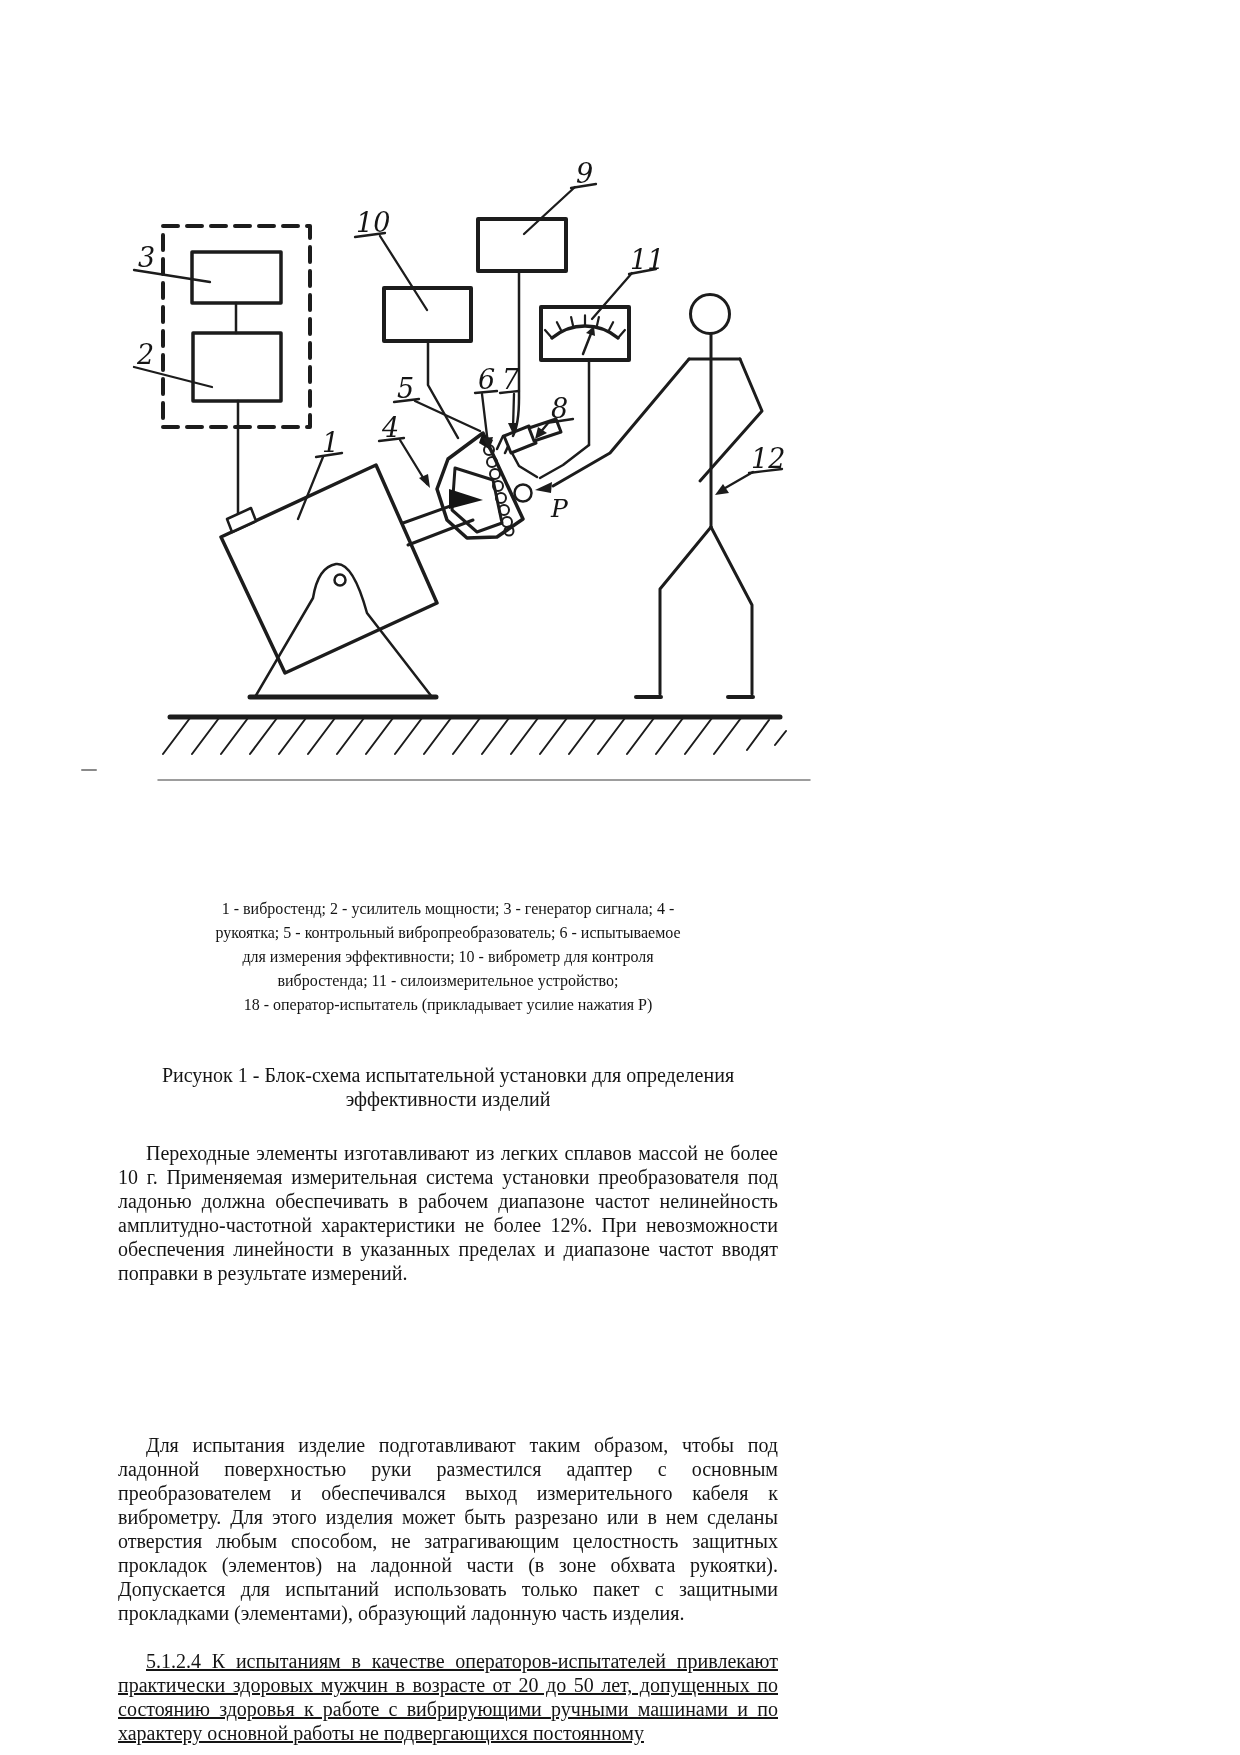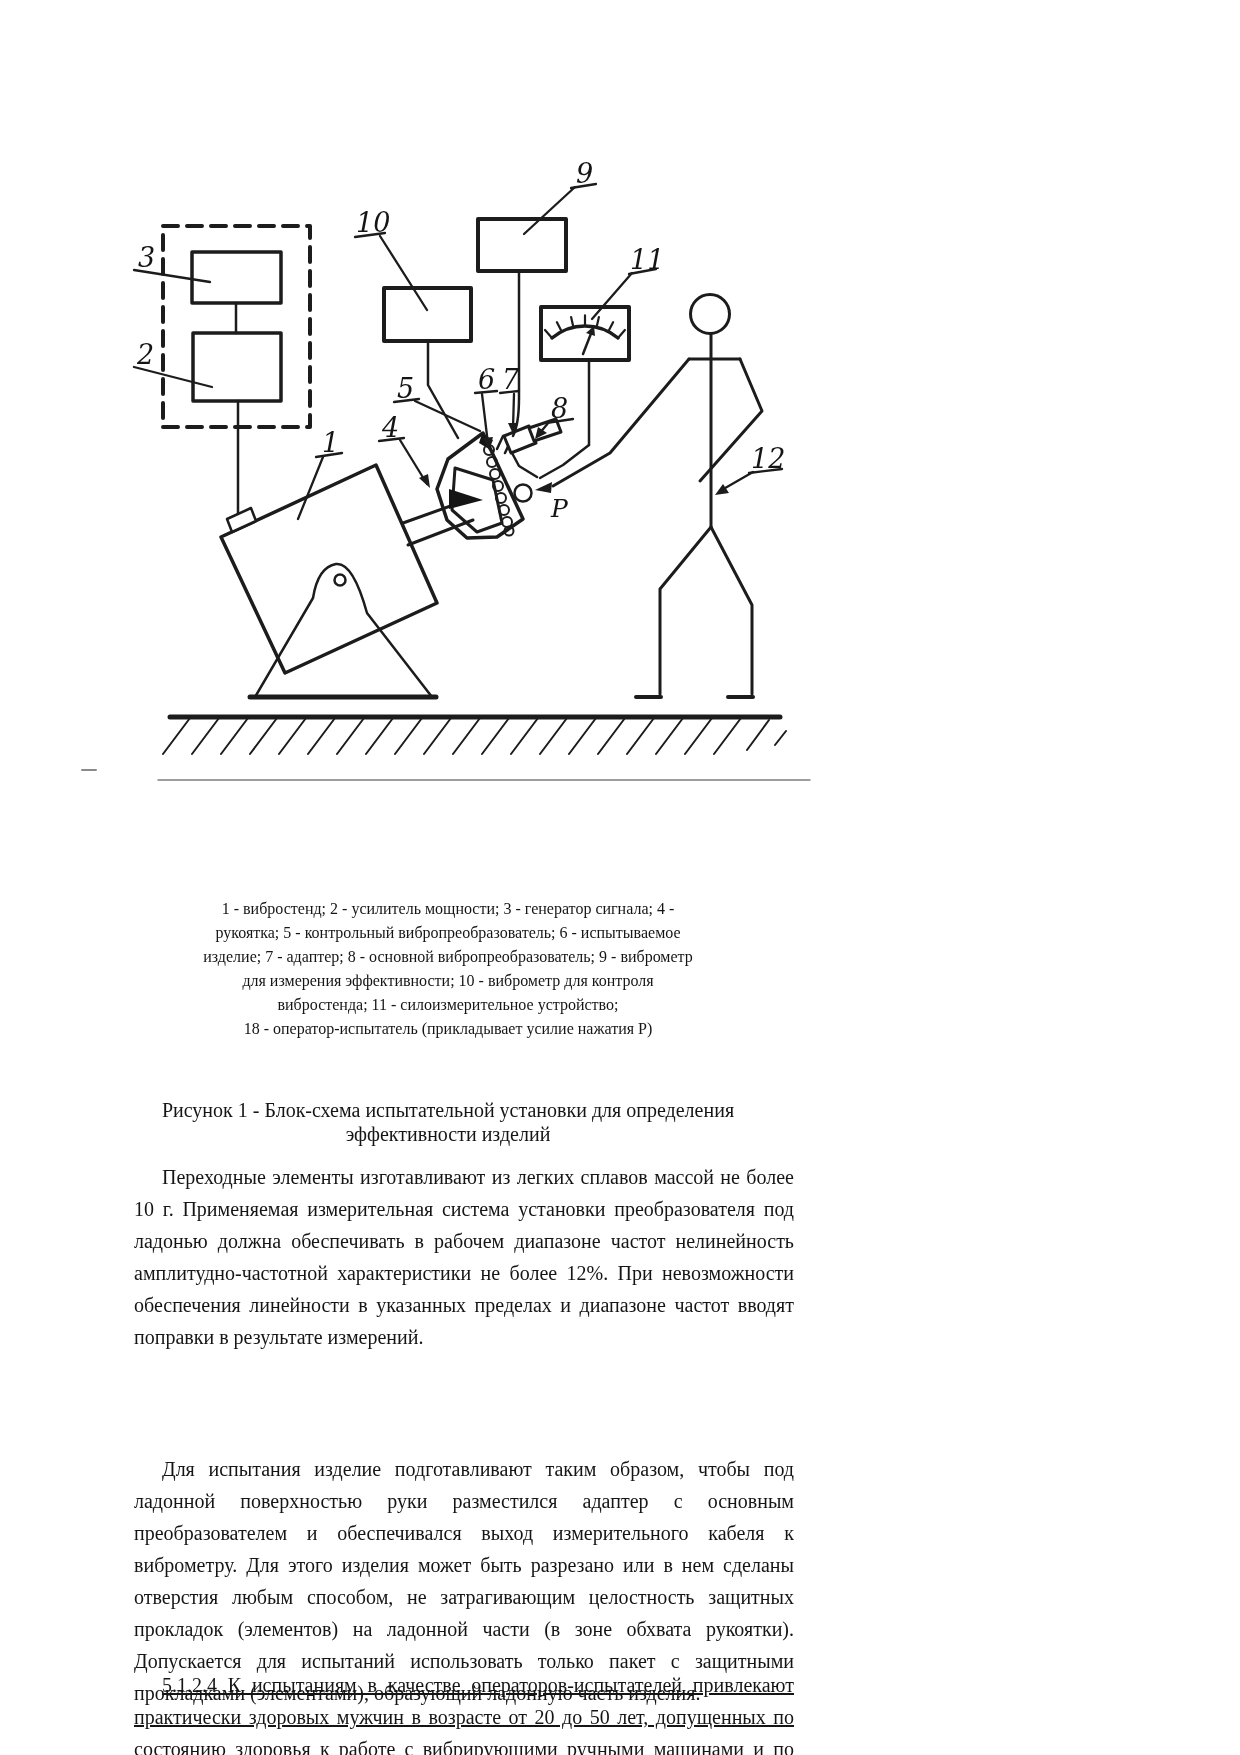--- a/index.html
+++ b/index.html
@@ -21,36 +21,35 @@
   .legend{
     position:absolute;
     left:120px; top:897px;
     width:656px;
     text-align:center;
     font-size:16px;
     line-height:24px;
   }
   .fig-title{
     position:absolute;
-    left:120px; top:1098px;
+    left:120px; top:1063px;
     width:656px;
     text-align:center;
     font-size:20px;
     line-height:24px;
   }
   .para{
     position:absolute;
-    left:134px;
+    left:118px;
     width:660px;
     font-size:20px;
-    line-height:32px;
+    line-height:24px;
     text-align:justify;
     text-indent:28px;
     hyphens:none;
-    margin-top:20px;
   }
   .p1{top:1141px;}
   .p2{top:1313px;}
   .p3{top:1433px;}
   .p4{top:1649px;text-decoration:underline;}
   .lbl{
     font-family:"DejaVu Serif", serif;
     font-style:italic;
     font-size:27px;
     fill:#151515;
@@ -182,21 +181,20 @@
     <text class="lbl" x="576" y="183" stroke="none">9</text>
     <text class="lbl" x="356" y="232" stroke="none">10</text>
     <text class="lbl" x="630" y="269" stroke="none">11</text>
     <text class="lbl" x="751" y="468" stroke="none">12</text>
     <text class="lblP" x="551" y="517" stroke="none">P</text>
   </svg>
 
   <div class="legend">
     <div>1 - вибростенд; 2 - усилитель мощности; 3 - генератор сигнала; 4 -</div>
     <div>рукоятка; 5 - контрольный вибропреобразователь; 6 - испытываемое</div>
-    <div>изделие; 7 - адаптер; 8 - основной вибропреобразователь; 9 - виброметр</div>
     <div>для измерения эффективности; 10 - виброметр для контроля</div>
     <div>вибростенда; 11 - силоизмерительное устройство;</div>
     <div>18 - оператор-испытатель (прикладывает усилие нажатия Р)</div>
   </div>
 
   <div class="fig-title">
     <div>Рисунок 1 - Блок-схема испытательной установки для определения</div>
     <div>эффективности изделий</div>
   </div>
 

